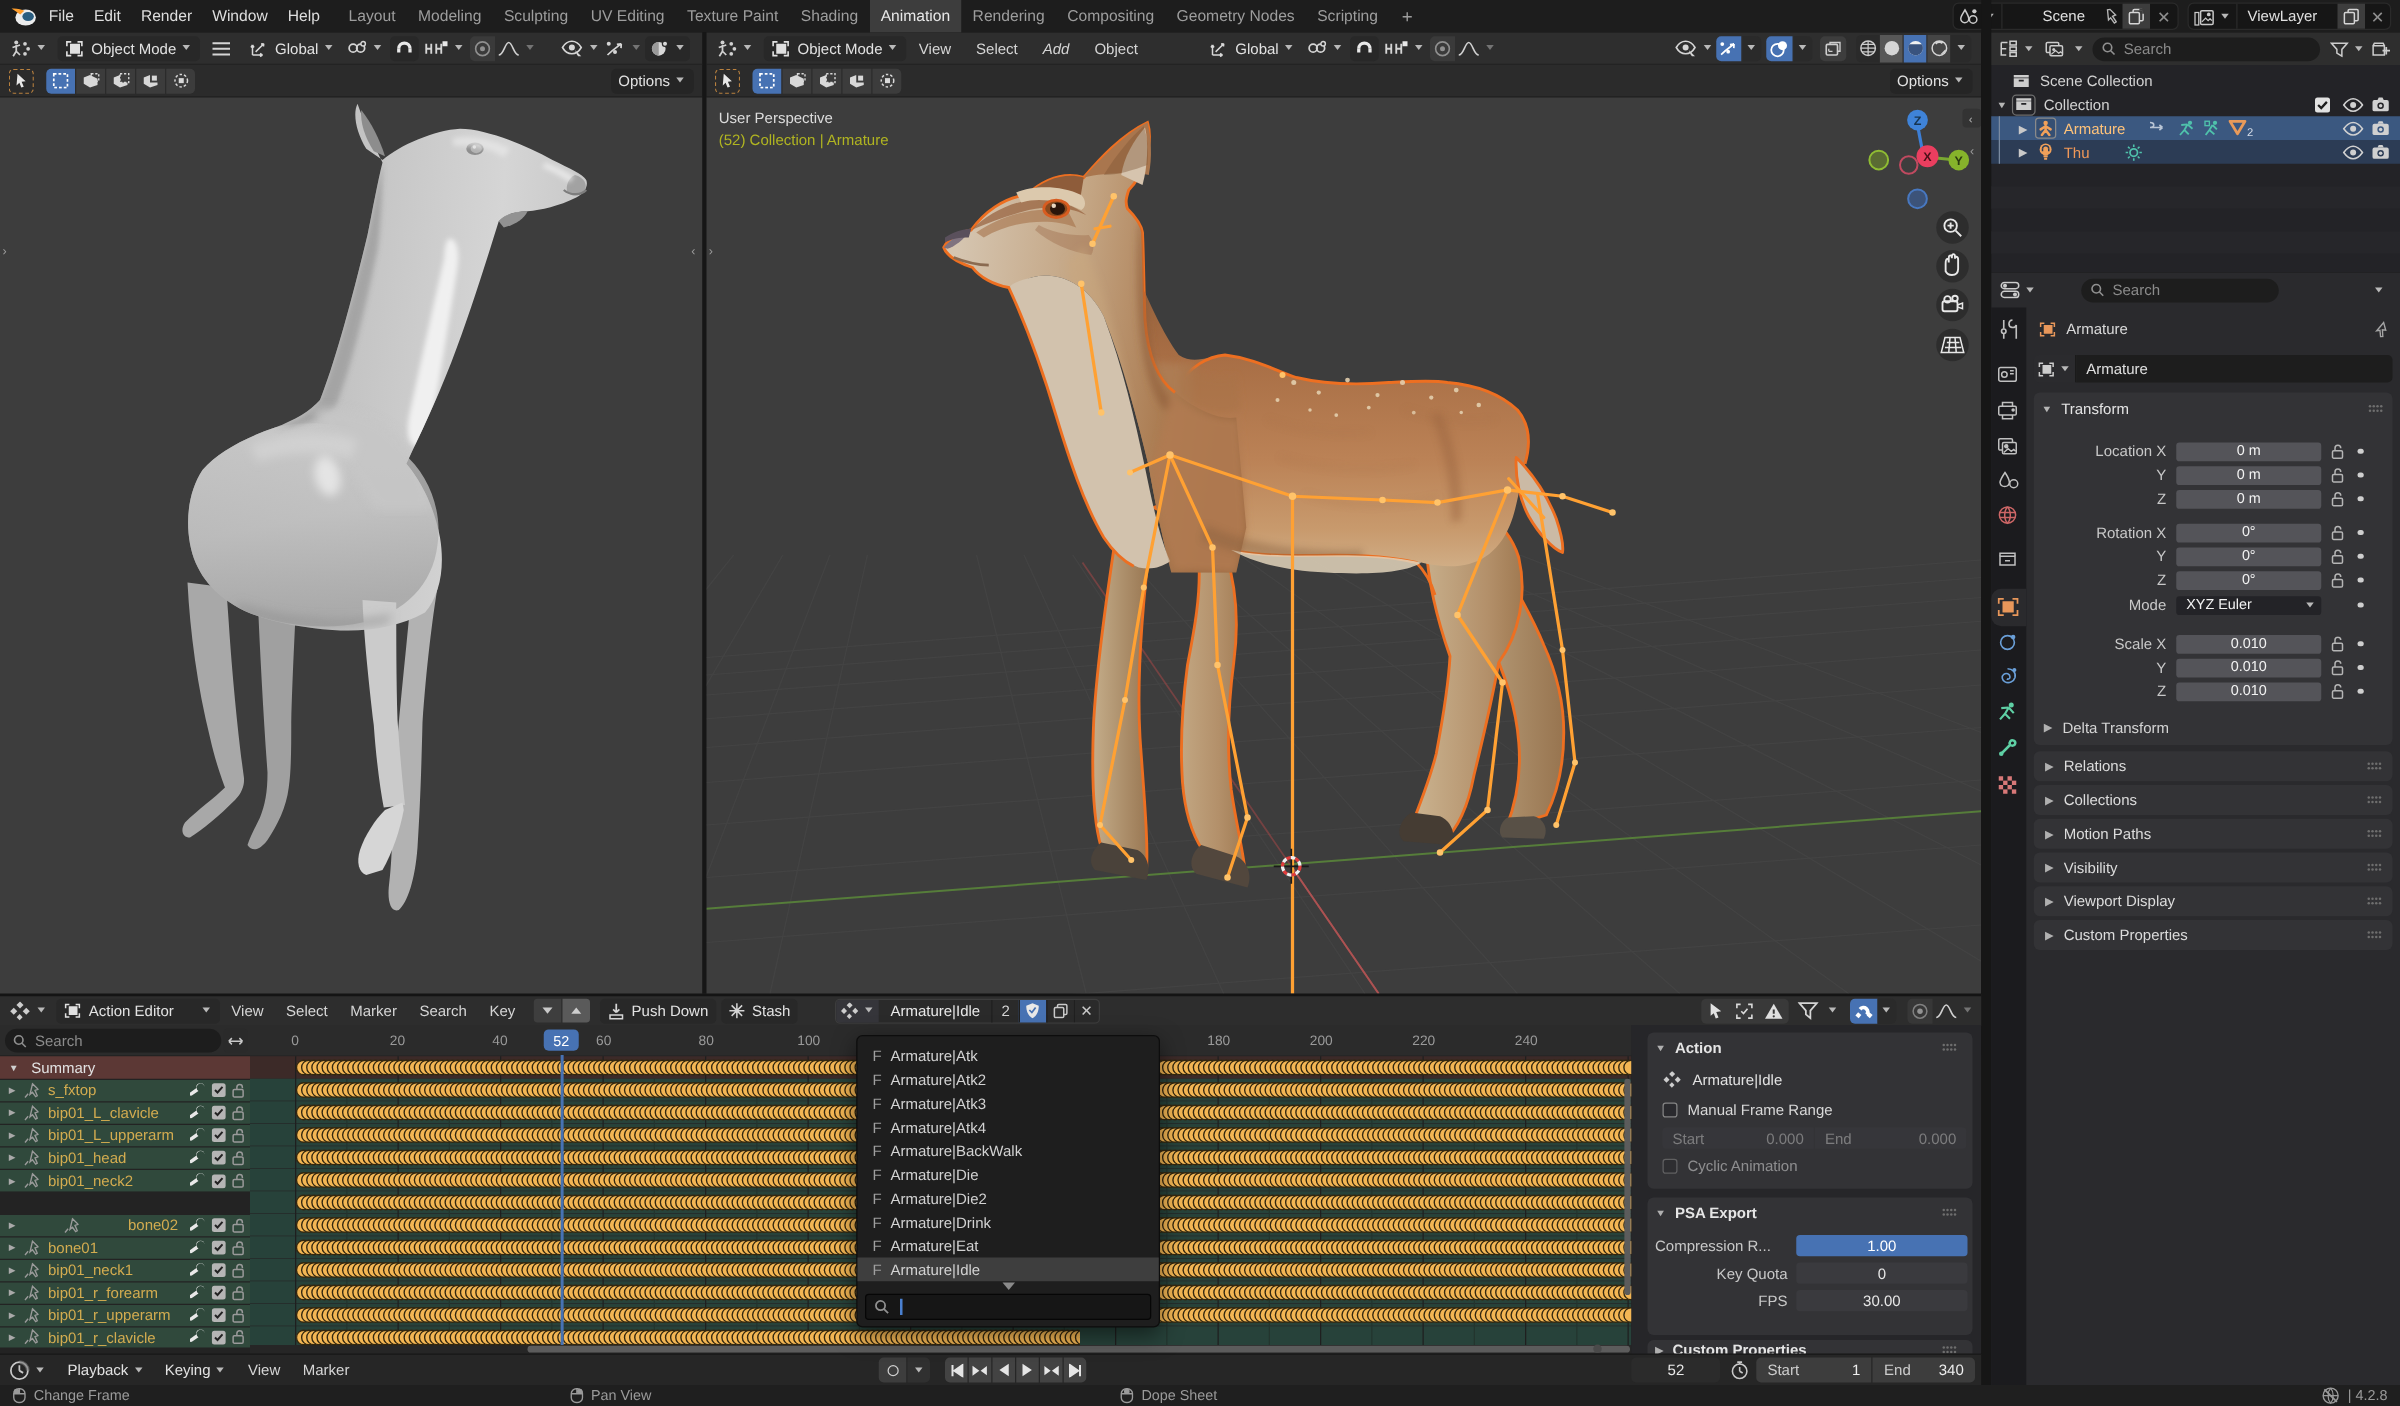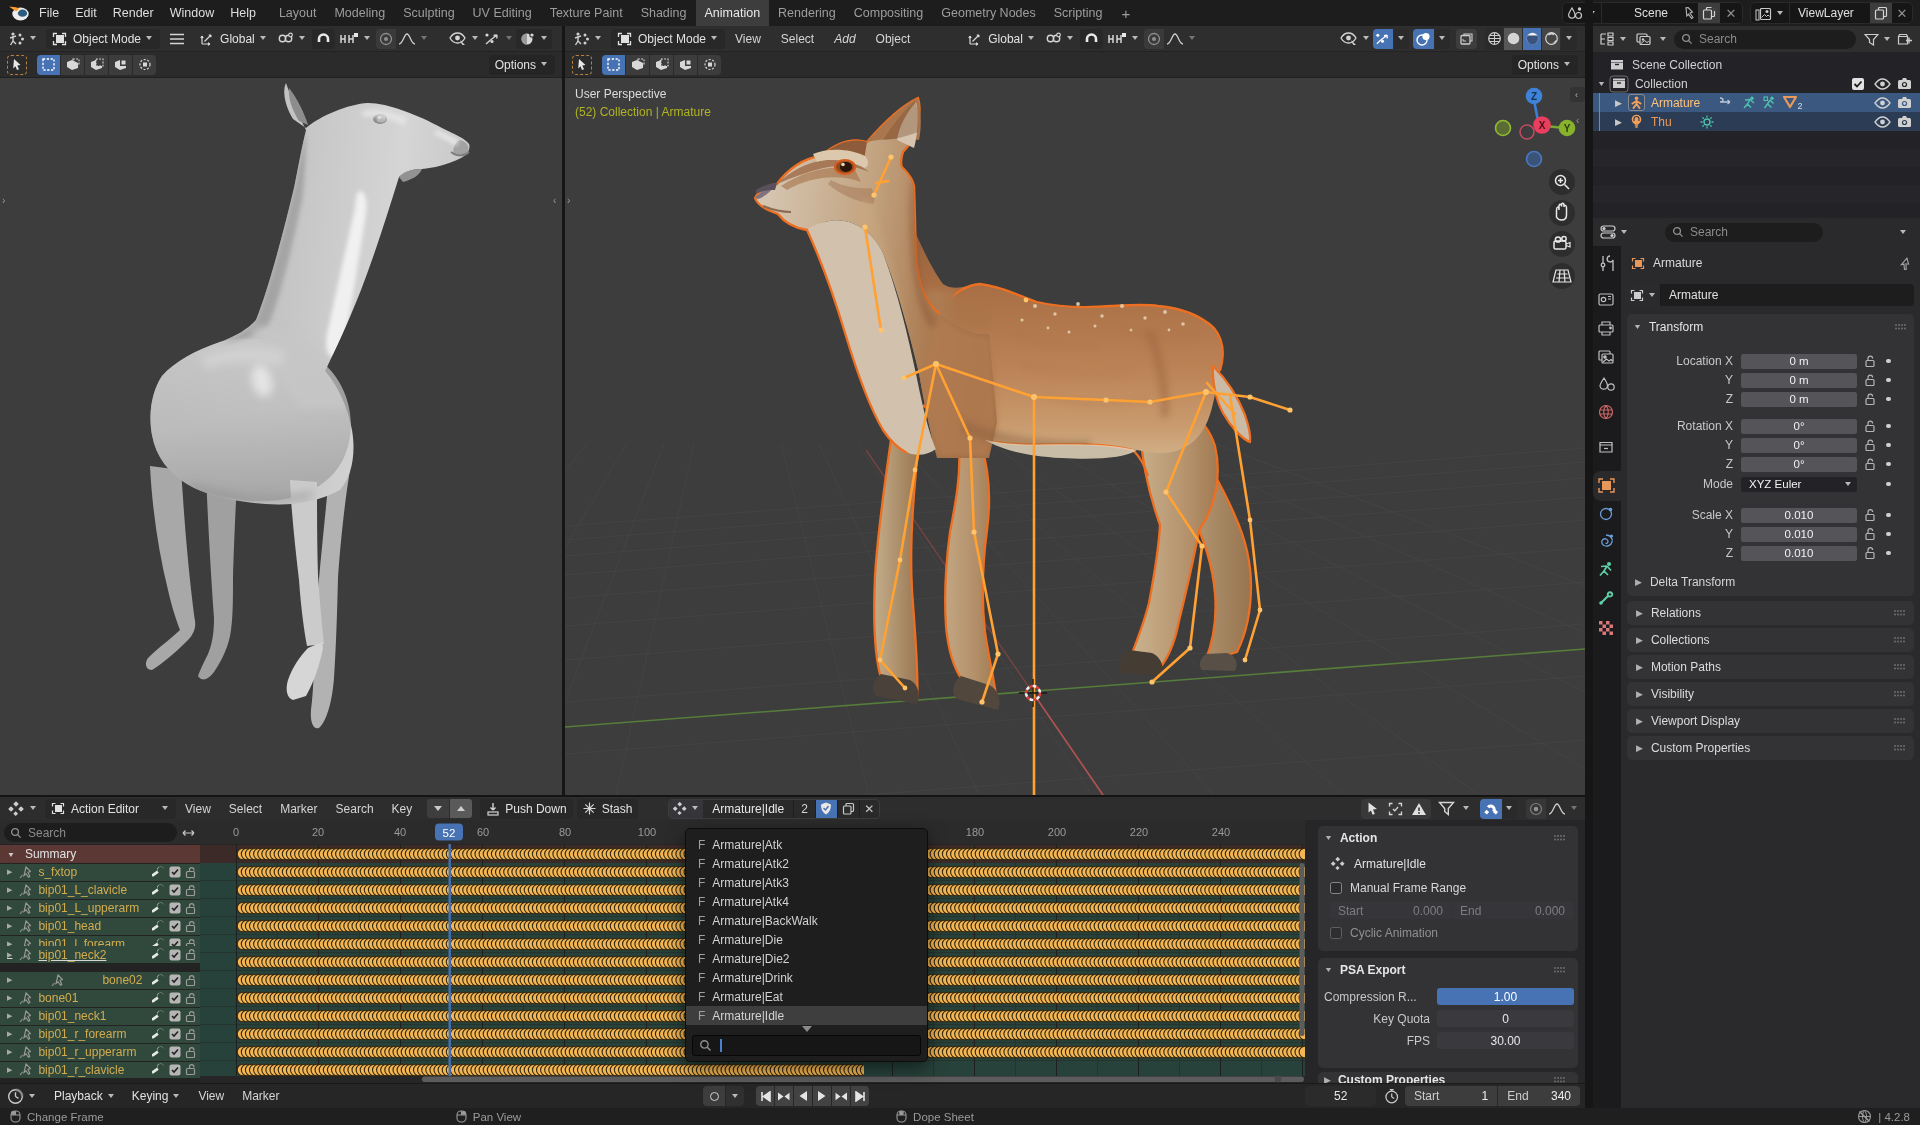--- a/index.html
+++ b/index.html
@@ -1715,21 +1715,21 @@
         </svg>
         <span class="cb"><svg width="12" height="12" viewBox="0 0 12 12">
             <rect x="0.5" y="0.5" width="11" height="11" rx="2" fill="#b5b5b5"></rect>
             <path d="M3 6 L5 8 L9 3.5" stroke="#222" stroke-width="1.6" fill="none"></path>
           </svg></span>
         <svg class="lk" width="12" height="13" viewBox="0 0 12 13">
           <rect x="1.5" y="5.5" width="8" height="6" rx="1" fill="none" stroke="#9a9a9a" stroke-width="1.2"></rect>
           <path d="M4.5 5.5 V3.8 a2.2 2.2 0 0 1 4.4 0 V4.6" fill="none" stroke="#9a9a9a" stroke-width="1.2"></path>
         </svg>
       </div>
-    <div class="chrow" style="top:126px;text-decoration:underline;">
+    <div class="chrow" style="top:116px;">
         <span class="ech">▶</span>
         <svg class="pin" width="12" height="13" viewBox="0 0 12 13">
           <path d="M7 1 L11.5 5.5 L9 6.3 L10.8 10.5 L9.5 11.3 L7 7.8 L5 9.5 Z M3.5 9 L1 12" fill="none" stroke="#9a9a9a" stroke-width="1.1"></path>
         </svg>
         <span class="cname">bip01_neck2</span>
         <svg class="wr" width="13" height="13" viewBox="0 0 13 13">
           <path d="M2.5 2 a3.2 3.2 0 1 0 4.2 4.2 L11 10.5 a1.4 1.4 0 0 1 -2 2 L4.7 8.2 A3.2 3.2 0 0 1 2.5 2 Z" fill="#e8e8e8" transform="rotate(100 6.5 6.5)"></path>
         </svg>
         <span class="cb"><svg width="12" height="12" viewBox="0 0 12 12">
             <rect x="0.5" y="0.5" width="11" height="11" rx="2" fill="#b5b5b5"></rect>

